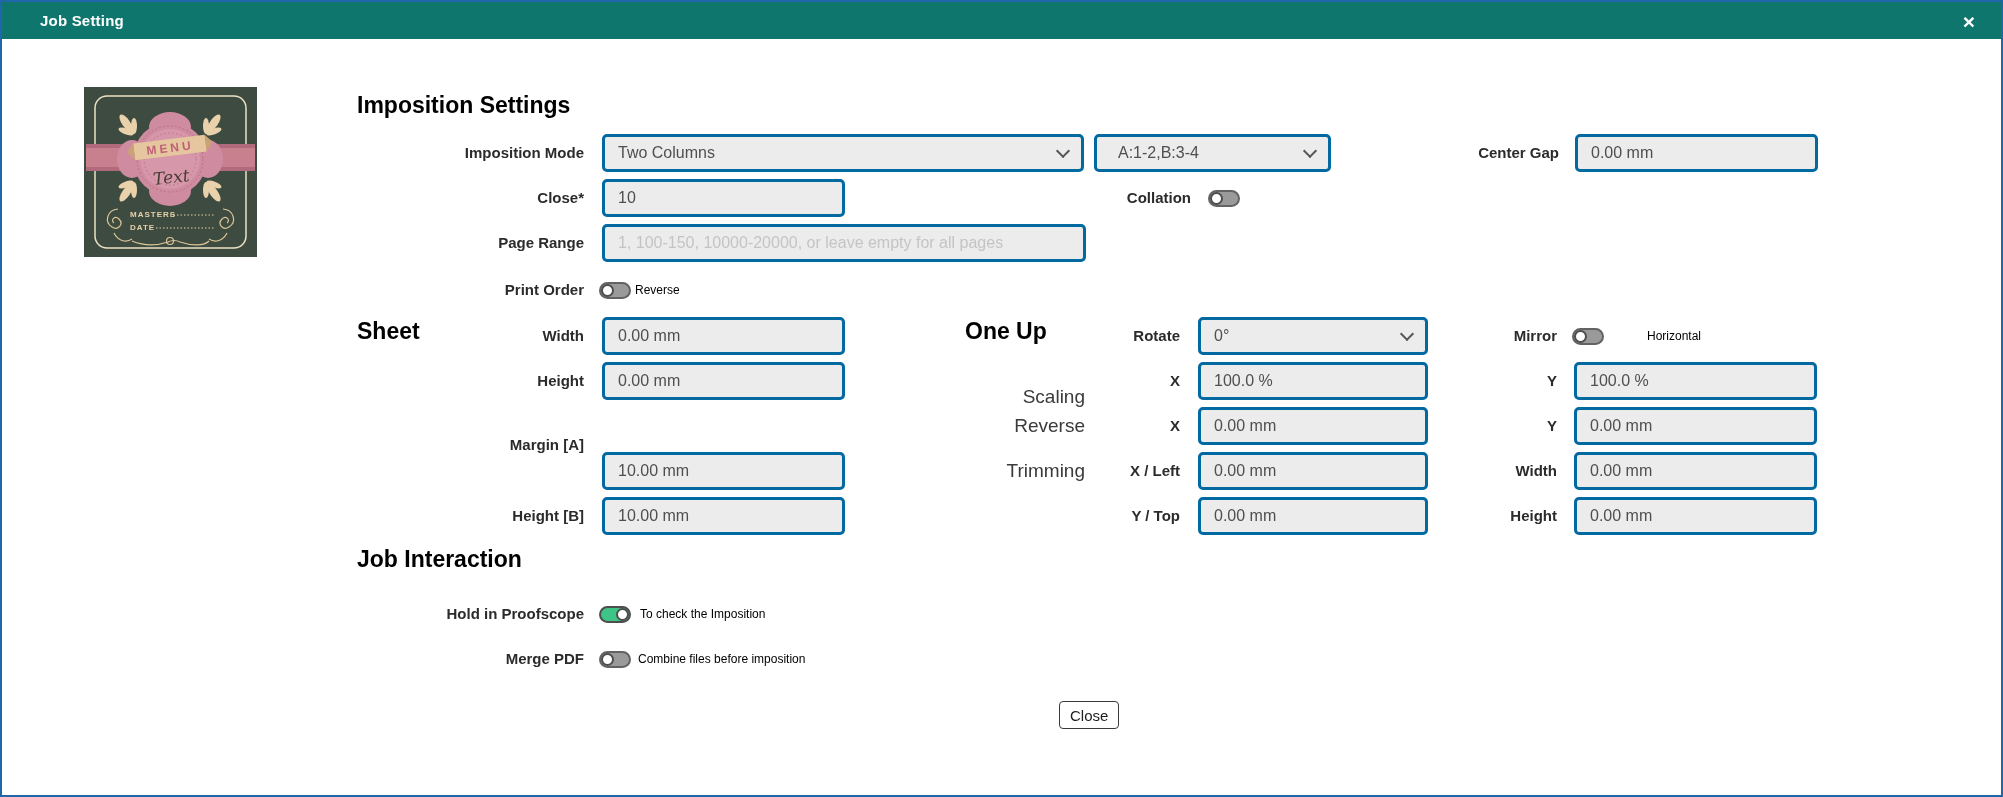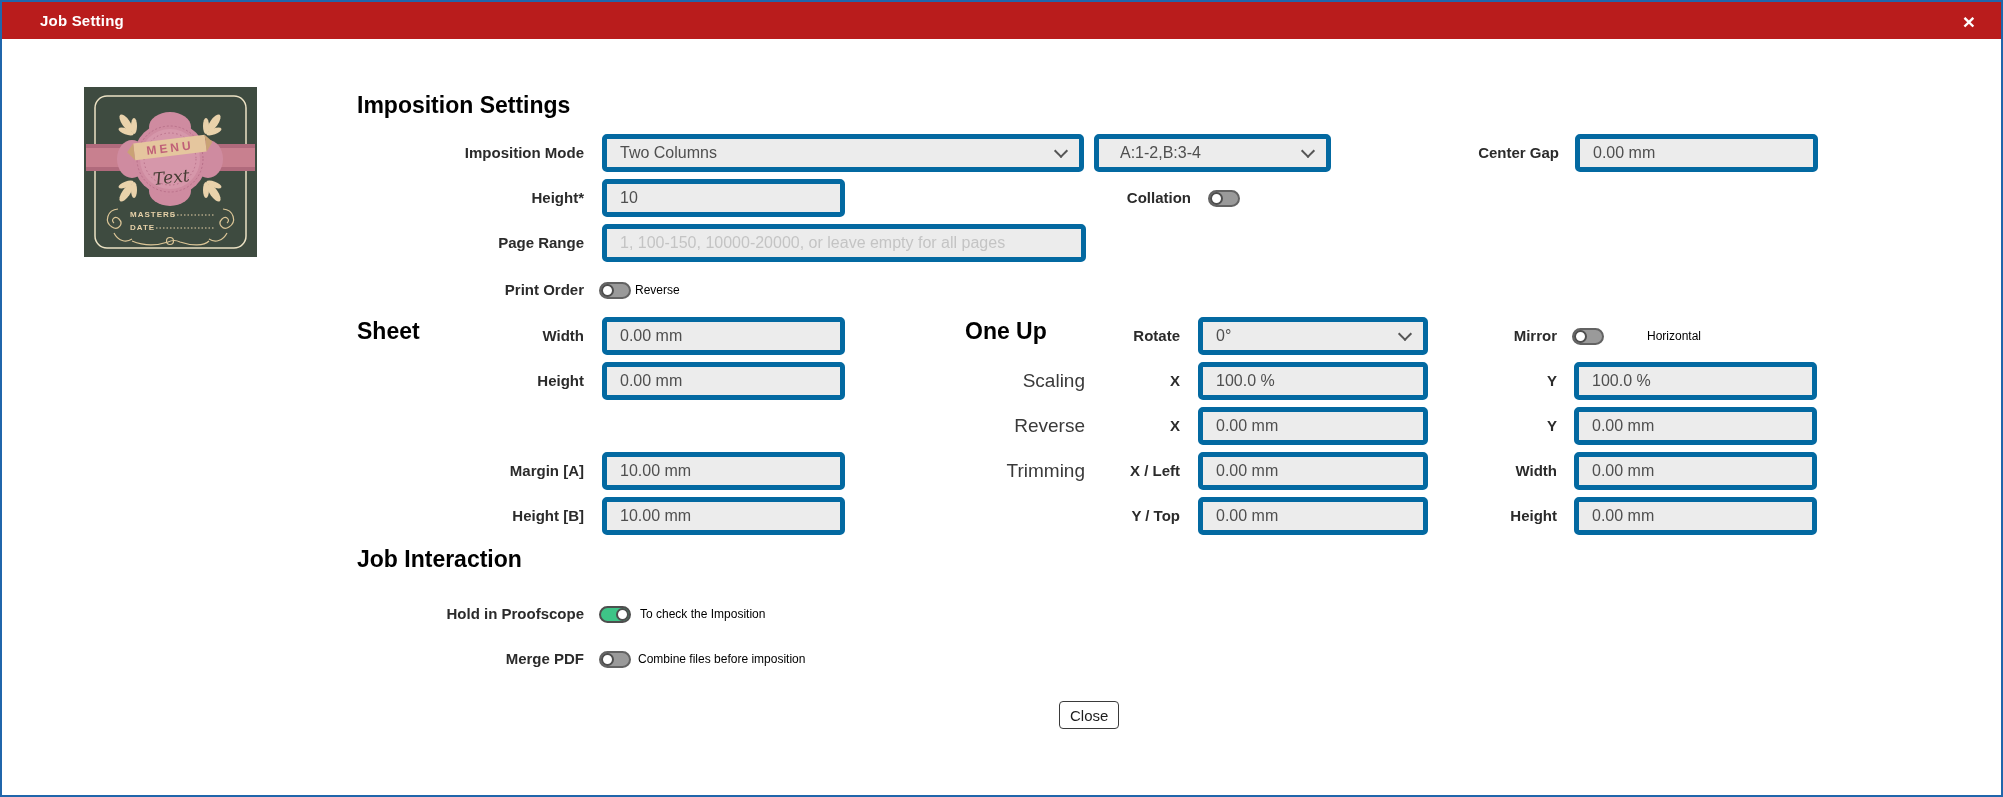--- a/index.html
+++ b/index.html
@@ -3,40 +3,40 @@
 <meta charset="utf-8">
 <style>
   html,body{margin:0;padding:0;background:#fff;}
   .screen{
     position:relative;width:2003px;height:797px;box-sizing:border-box;
     background:#fff;border:2px solid #2066ab;overflow:hidden;
     font-family:"Liberation Sans",sans-serif;
   }
   
   .titlebar{
-    position:absolute;left:0;top:0;right:0;height:37px;background:#b91c1c;
+    position:absolute;left:0;top:0;right:0;height:37px;background:#0f766e;
     display:flex;align-items:center;
   }
   .titlebar .title{margin-left:38px;color:#fff;font-size:15px;font-weight:700;letter-spacing:.2px;}
   .titlebar .x{
     position:absolute;right:26px;top:50%;transform:translateY(-50%);
     color:#fff;font-size:21px;font-weight:700;line-height:1;cursor:pointer;
   }
   .lbl{
     position:absolute;height:38px;line-height:38px;text-align:right;
     font-size:15px;font-weight:700;color:#2b2b2b;white-space:nowrap;
   }
   .grp{
     position:absolute;height:38px;line-height:38px;text-align:right;
     font-size:19px;font-weight:400;color:#3a3a3a;white-space:nowrap;
   }
   .heading{position:absolute;font-size:23px;font-weight:700;color:#000000;white-space:nowrap;}
   .field{
     position:absolute;height:38px;box-sizing:border-box;
-    background:#ececec;border:5px solid #0369a1;border-radius:5px;
+    background:#ececec;border:3px solid #0369a1;border-radius:5px;
     font-size:16px;color:#4f4f4f;padding:0 13px;
     font-family:"Liberation Sans",sans-serif;
   }
   input.field{outline:none;}
   input.field::placeholder{color:#c4c4c4;}
   .select{display:flex;align-items:center;justify-content:space-between;cursor:pointer;}
   .chev{
     width:8px;height:8px;border-right:2px solid #555;border-bottom:2px solid #555;
     transform:rotate(45deg);margin-top:-4px;flex:0 0 auto;
   }
@@ -144,21 +144,21 @@
     <span>Two Columns</span>
     <span class="chev"></span>
   </div>
   <div class="field select" style="left:1092px;top:132px;width:237px;padding-left:21px;">
     <span>A:1-2,B:3-4</span>
     <span class="chev"></span>
   </div>
   <div class="lbl" style="left:1377px;top:132px;width:180px;">Center Gap</div>
   <input class="field" style="left: 1573px; top: 132px; width: 243px;" value="0.00 mm">
 
-  <div class="lbl" style="left:302px;top:177px;width:280px;">Height*</div>
+  <div class="lbl" style="left:302px;top:177px;width:280px;">Close*</div>
   <input class="field" style="left: 600px; top: 177px; width: 243px;" value="10">
   <div class="lbl" style="left:1009px;top:177px;width:180px;">Collation</div>
   <div class="toggle" style="left:1206px;top:188px;">
       <span class="knob"></span>
     </div>
 
   <div class="lbl" style="left:302px;top:222px;width:280px;">Page Range</div>
   <input class="field" style="left: 600px; top: 222px; width: 484px;" placeholder="1, 100-150, 10000-20000, or leave empty for all pages">
 
   <div class="lbl" style="left:302px;top:269px;width:280px;">Print Order</div>
@@ -168,40 +168,40 @@
   <div class="tgl-text" style="left:633px;top:269px;">Reverse</div>
 
   <div class="heading" style="left:355px;top:316px;">Sheet</div>
 
   <div class="lbl" style="left:302px;top:315px;width:280px;">Width</div>
   <input class="field" style="left: 600px; top: 315px; width: 243px;" value="0.00 mm">
 
   <div class="lbl" style="left:302px;top:360px;width:280px;">Height</div>
   <input class="field" style="left: 600px; top: 360px; width: 243px;" value="0.00 mm">
 
-  <div class="lbl" style="left:302px;top:450px;width:280px;">Margin [A]</div>
+  <div class="lbl" style="left:302px;top:424px;width:280px;">Margin [A]</div>
   <input class="field" style="left: 600px; top: 450px; width: 243px;" value="10.00 mm">
 
   <div class="lbl" style="left:302px;top:495px;width:280px;">Height [B]</div>
   <input class="field" style="left: 600px; top: 495px; width: 243px;" value="10.00 mm">
 
   <div class="heading" style="left:963px;top:316px;">One Up</div>
 
   <div class="lbl" style="left:998px;top:315px;width:180px;">Rotate</div>
   <div class="field select" style="left:1196px;top:315px;width:230px;">
     <span>0°</span>
     <span class="chev"></span>
   </div>
   <div class="lbl" style="left:1375px;top:315px;width:180px;">Mirror</div>
   <div class="toggle" style="left:1570px;top:326px;">
       <span class="knob"></span>
     </div>
   <div class="tgl-text" style="left:1608px;top:315px;margin-left:37px;">Horizontal</div>
 
-  <div class="grp" style="left:883px;top:360px;width:200px;text-align:right;">Scaling</div>
+  <div class="grp" style="left:883px;top:376px;width:200px;text-align:right;">Scaling</div>
   <div class="lbl" style="left:998px;top:360px;width:180px;">X</div>
   <input class="field" style="left: 1196px; top: 360px; width: 230px;" value="100.0 %">
   <div class="lbl" style="left:1375px;top:360px;width:180px;">Y</div>
   <input class="field" style="left: 1572px; top: 360px; width: 243px;" value="100.0 %">
 
   <div class="grp" style="left:883px;top:405px;width:200px;">Reverse</div>
   <div class="lbl" style="left:998px;top:405px;width:180px;">X</div>
   <input class="field" style="left: 1196px; top: 405px; width: 230px;" value="0.00 mm">
   <div class="lbl" style="left:1375px;top:405px;width:180px;">Y</div>
   <input class="field" style="left: 1572px; top: 405px; width: 243px;" value="0.00 mm">

